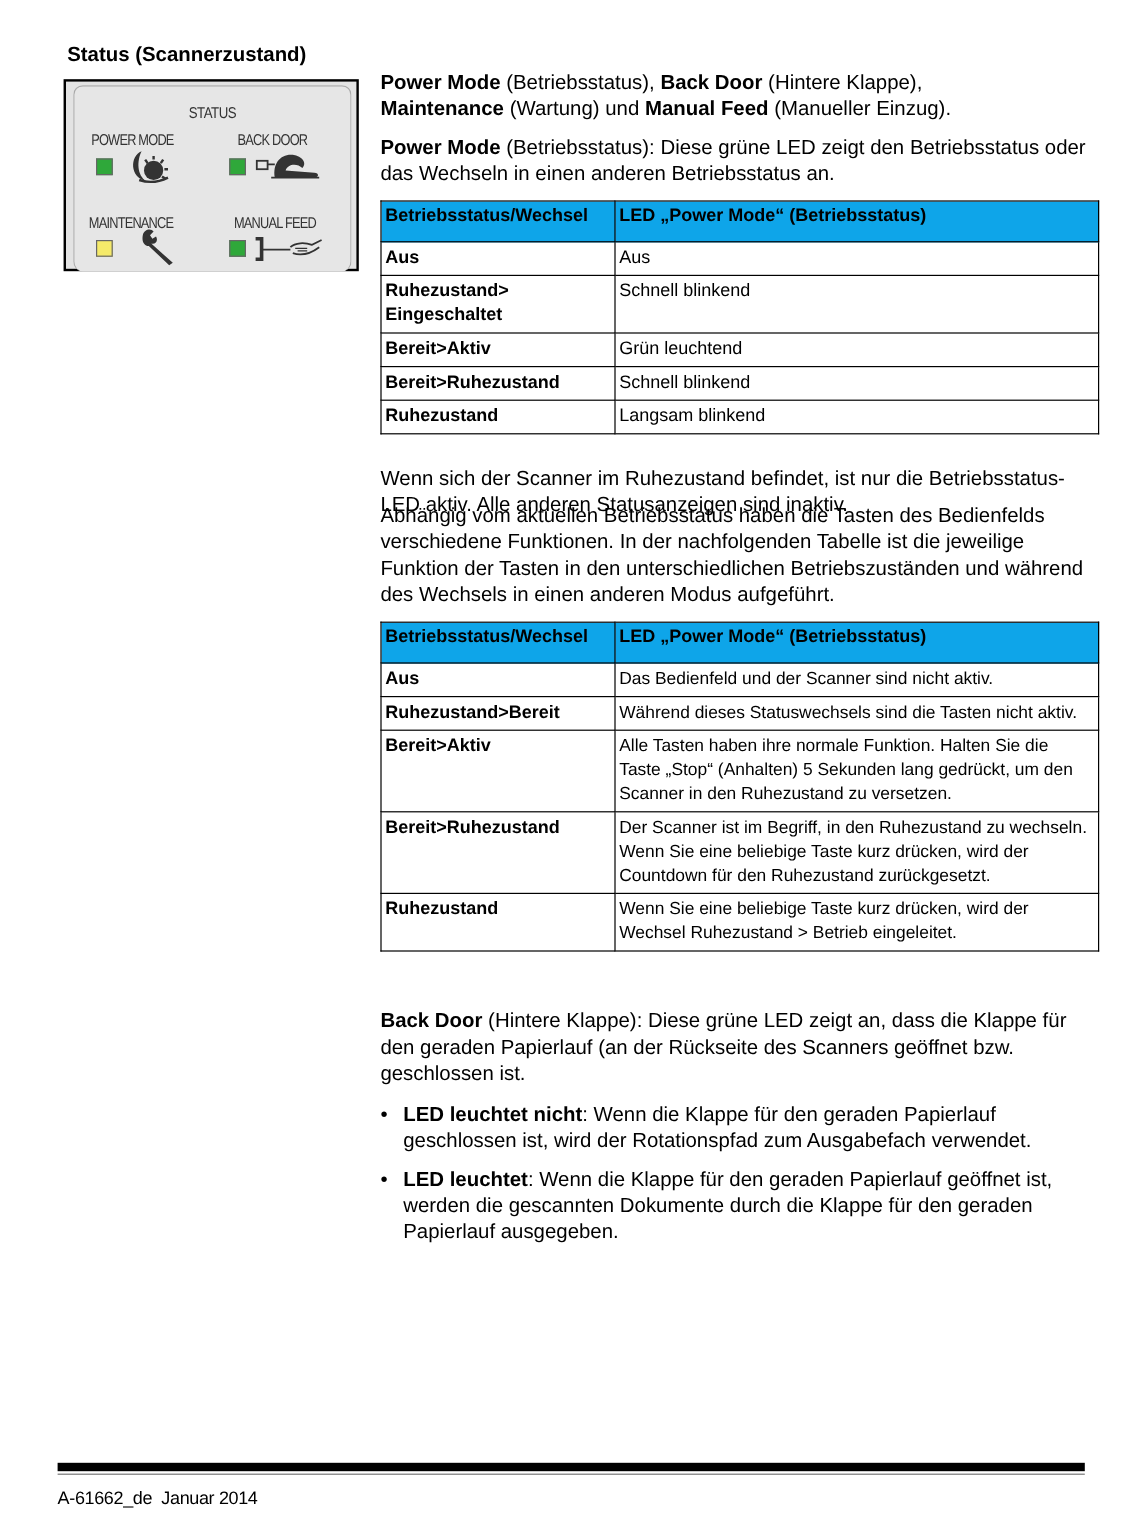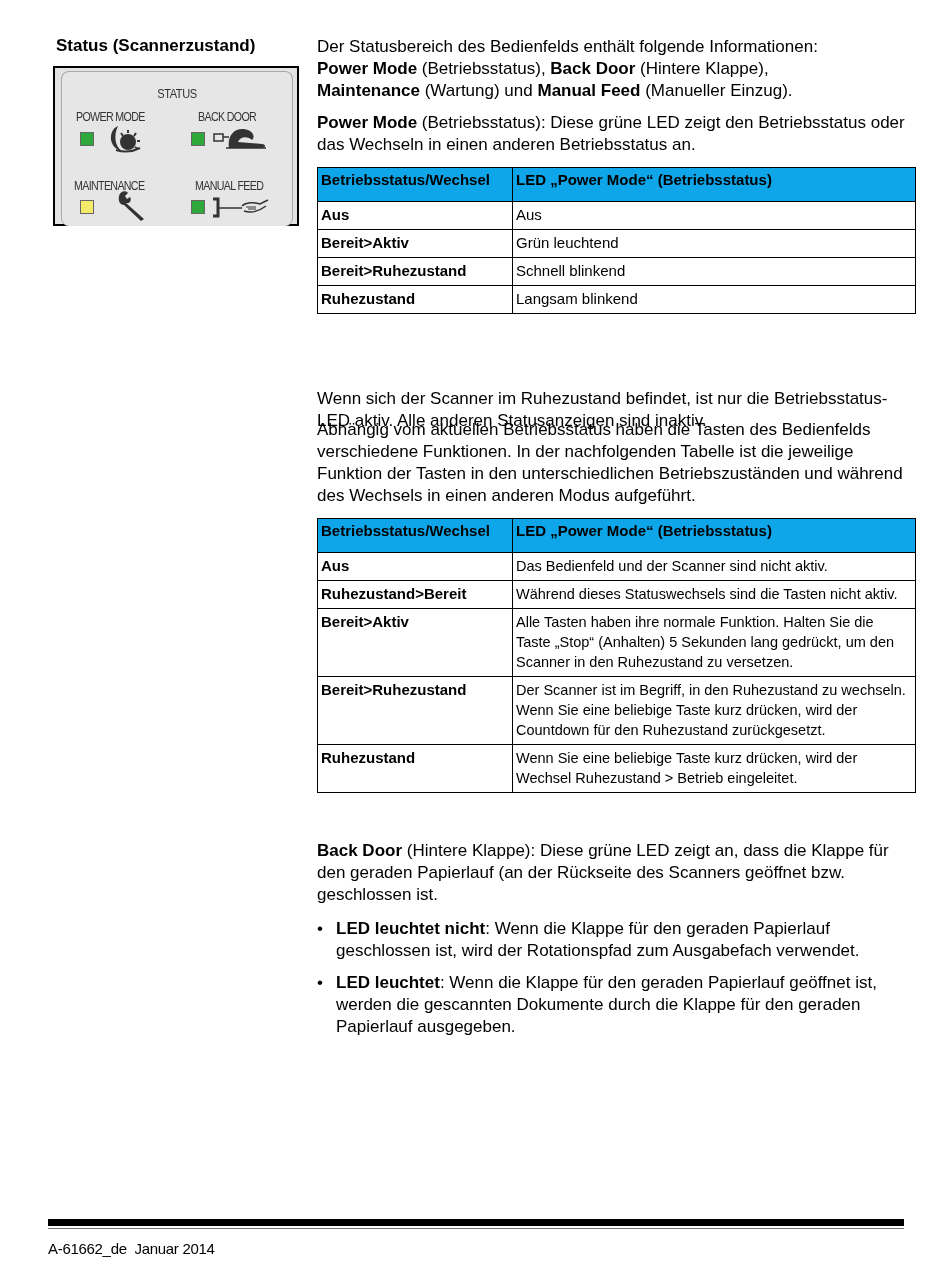--- a/index.html
+++ b/index.html
@@ -115,21 +115,21 @@
       <path d="M3 3 h5 v17 h-5" stroke="#333" stroke-width="3" fill="none"></path>
       <path d="M8 12 h24" stroke="#333" stroke-width="1.5"></path>
       <path d="M32 10 C36 6 44 6 50 8 L58 4 M34 15 C40 17 48 16 56 10" stroke="#333" stroke-width="1.5" fill="none"></path>
       <path d="M36 11 h10 M38 13 h8" stroke="#333" stroke-width="1"></path>
     </svg>
   </div>
 </div>
 
 <div class="content p1">
   <p>
-    <span>Der Statusbereich des Bedienfelds enthält folgende Informationen:</span><br>
+    <br>
     <b>Power Mode</b><span> (Betriebsstatus), </span><b>Back Door</b><span> (Hintere Klappe),</span><br>
     <b>Maintenance</b><span> (Wartung) und </span><b>Manual Feed</b><span> (Manueller Einzug).</span>
   </p>
 </div>
 
 <div class="content p2">
   <p><b>Power Mode</b><span> (Betriebsstatus): Diese grüne LED zeigt den Betriebsstatus oder das Wechseln in einen anderen Betriebsstatus an.</span></p>
 </div>
 
 <table class="tbl t1">
@@ -138,20 +138,24 @@
       <th>Betriebsstatus/Wechsel</th>
       <th>LED „Power Mode“ (Betriebsstatus)</th>
     </tr>
   </thead>
   <tbody>
     <tr class="r-aus">
       <td class="c1">Aus</td>
       <td class="c2">Aus</td>
     </tr>
     <tr>
+      <td class="c1" style="width:150px;">Ruhezustand&gt; Eingeschaltet</td>
+      <td class="c2">Schnell blinkend</td>
+    </tr>
+    <tr>
       <td class="c1">Bereit&gt;Aktiv</td>
       <td class="c2">Grün leuchtend</td>
     </tr>
     <tr>
       <td class="c1">Bereit&gt;Ruhezustand</td>
       <td class="c2">Schnell blinkend</td>
     </tr>
     <tr>
       <td class="c1">Ruhezustand</td>
       <td class="c2">Langsam blinkend</td>

